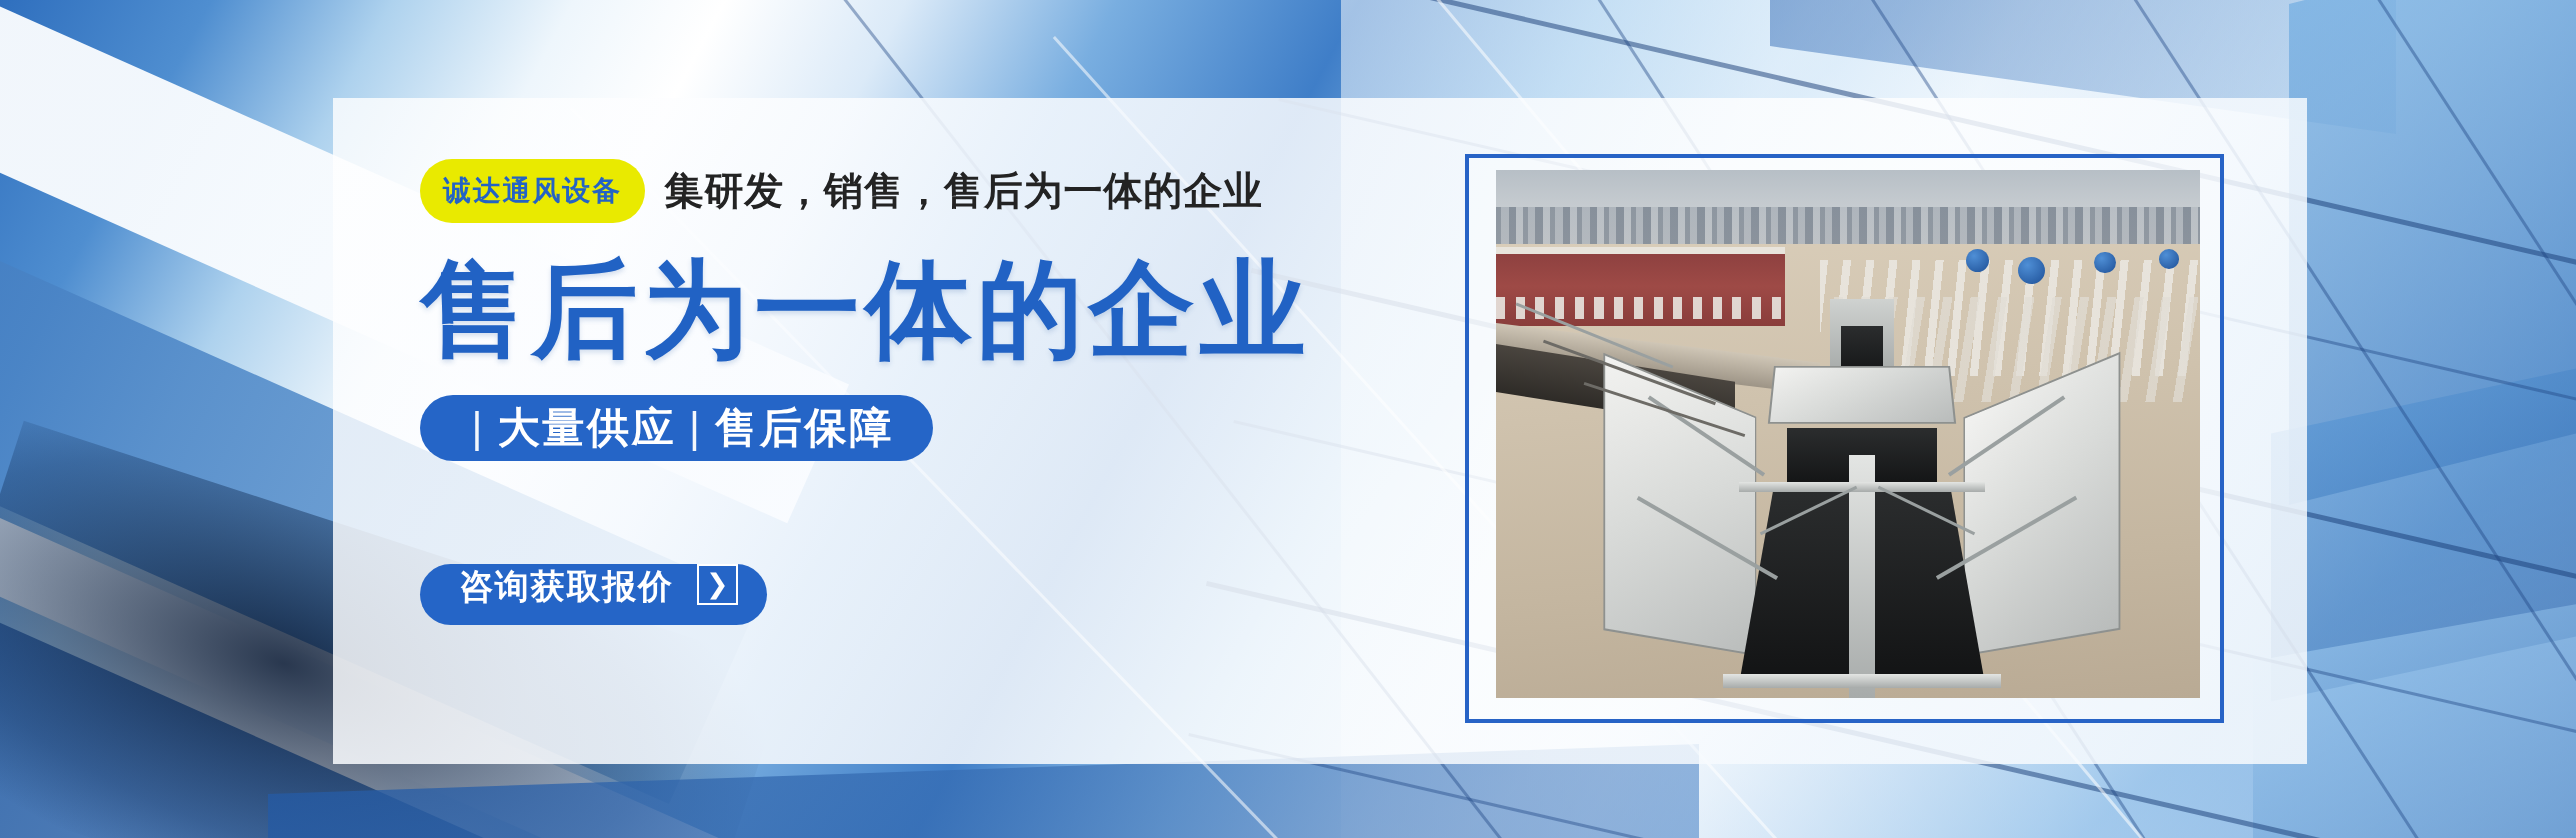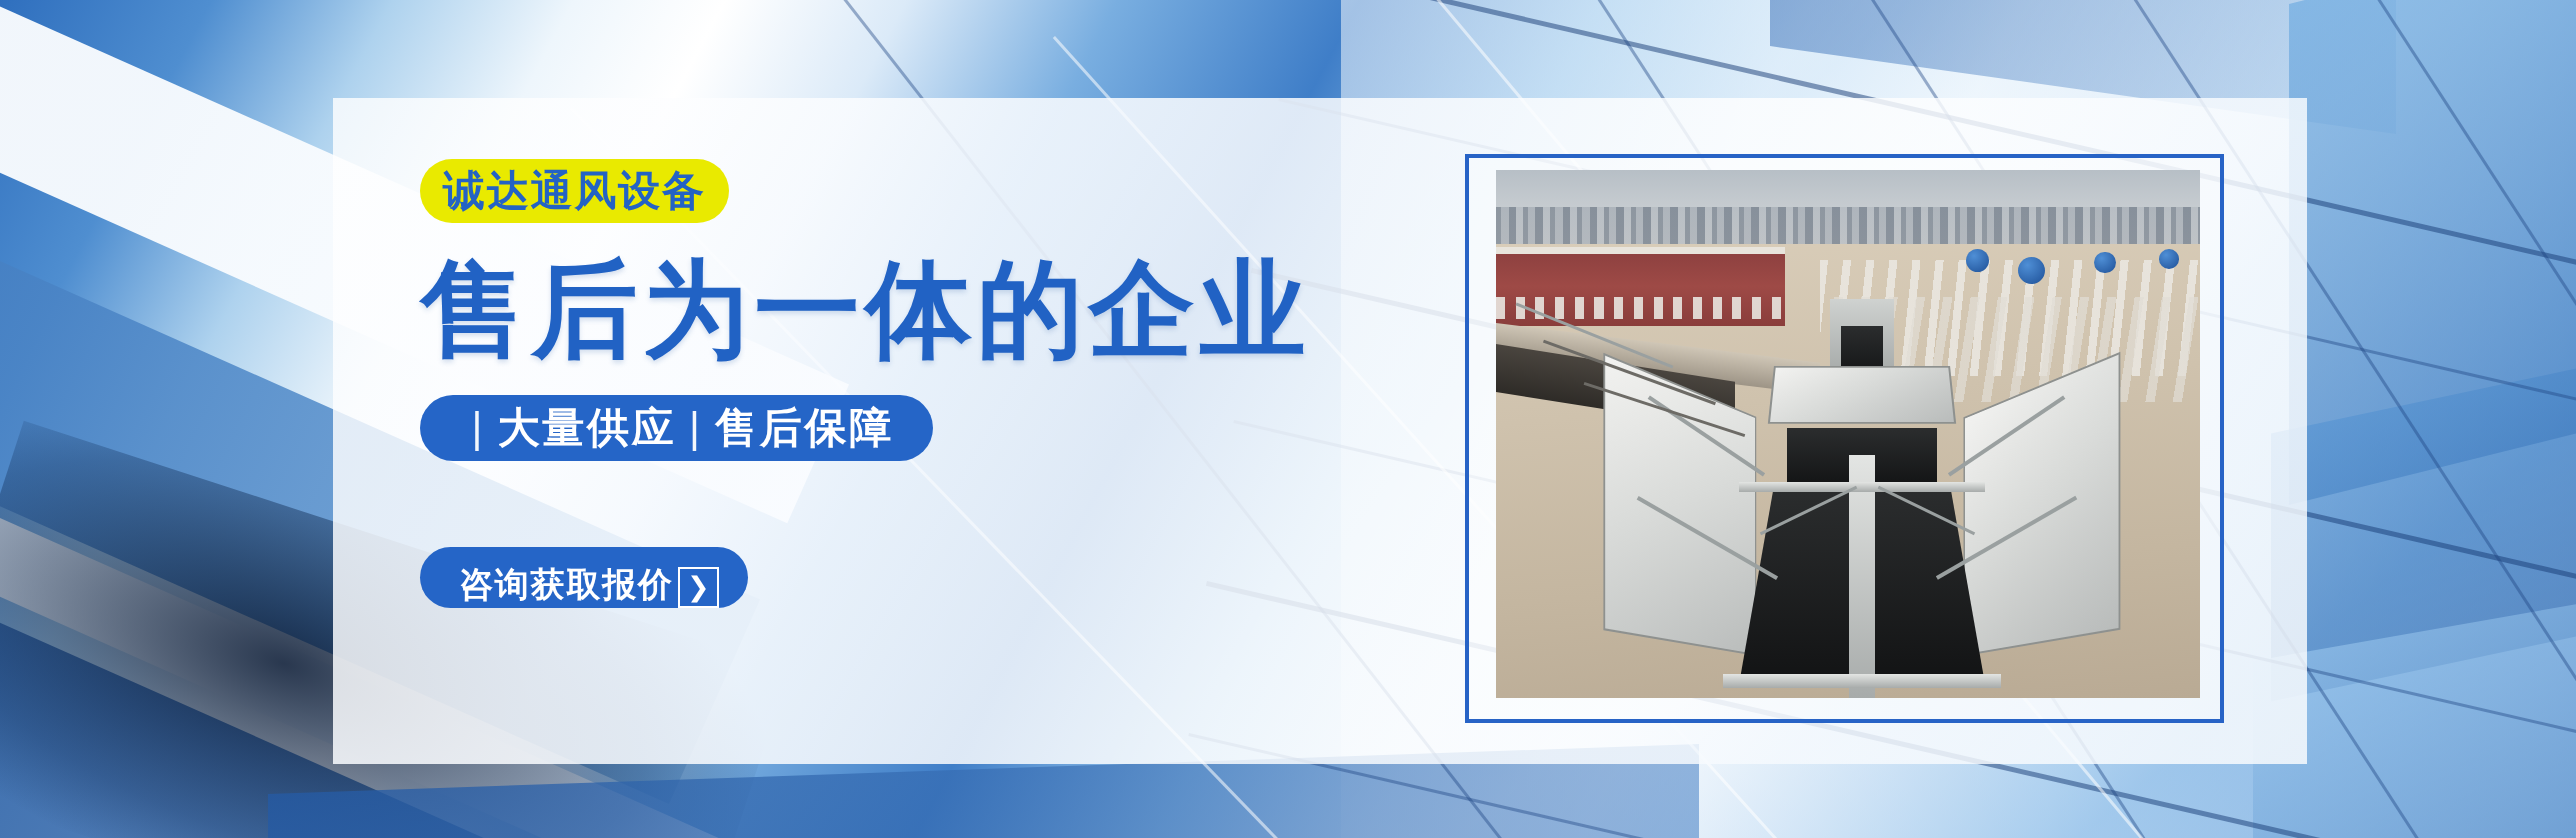--- a/index.html
+++ b/index.html
@@ -107,21 +107,21 @@
   
   .tagline-row{
     display:flex; align-items:center; gap:19.7px;
     height:77px;
   }
   .brand-pill{
     display:flex; align-items:center; justify-content:center;
     height:64px; padding:0 23px;
     background:#e9ea00;
     border-radius:36px;
-    font-size:42px; font-weight:700; letter-spacing:1.8px;
+    font-size:28px; font-weight:700; letter-spacing:1.8px;
     color:#2463c4;
     white-space:nowrap;
   }
   .tagline{
     font-size:39px; font-weight:700; color:#232323;
     white-space:nowrap; letter-spacing:0.9px;
   }
 
   
   .headline{
@@ -146,24 +146,24 @@
   
   .desc{
     margin-top:25px;
     font-size:38px; font-weight:600; color:#2b2b2b;
     letter-spacing:1.8px; white-space:nowrap;
   }
 
   
   .cta-wrap{ margin-top:86px; display:flex; }
   .cta{
-    display:inline-flex; align-items:flex-end; gap:4px;
+    display:inline-flex; align-items:flex-start; gap:23px;
     height:61px; padding:0 29px 0 39px;
     background:#2565c7; border-radius:32px;
-    border:none; cursor:pointer;
+    border:none; cursor:pointer;margin-top:17px;
   }
   .cta-label{
     color:#fff; font-size:34px; font-weight:600; letter-spacing:1.8px;
     font-family:"Liberation Sans","DejaVu Sans",sans-serif;
     white-space:nowrap;
   }
   .cta-arrow{
     width:41px; height:41px;
     border:2.7px solid #ffffff;
     display:flex; align-items:center; justify-content:center;
@@ -317,20 +317,21 @@
     <div class="mullion" style="left:805px;top:-54px;width:1162px;transform:rotate(52deg);"></div>
     <div class="mullion mull-light" style="left:572px;top:107px;width:1073px;transform:rotate(46deg);"></div>
   </div>
 
   <div class="panel"></div>
 
   <div class="content">
 
     <div class="tagline-row">
       <div class="brand-pill">诚达通风设备</div>
+      <div class="tagline">集研发，销售，售后为一体的企业</div>
     </div>
 
     <div class="headline">售后为一体的企业</div>
 
     <div class="feature-pill">
       <span class="feature-sep">|</span>
       <span>大量供应</span>
       <span class="feature-sep">|</span>
       <span>售后保障</span>
     </div>

